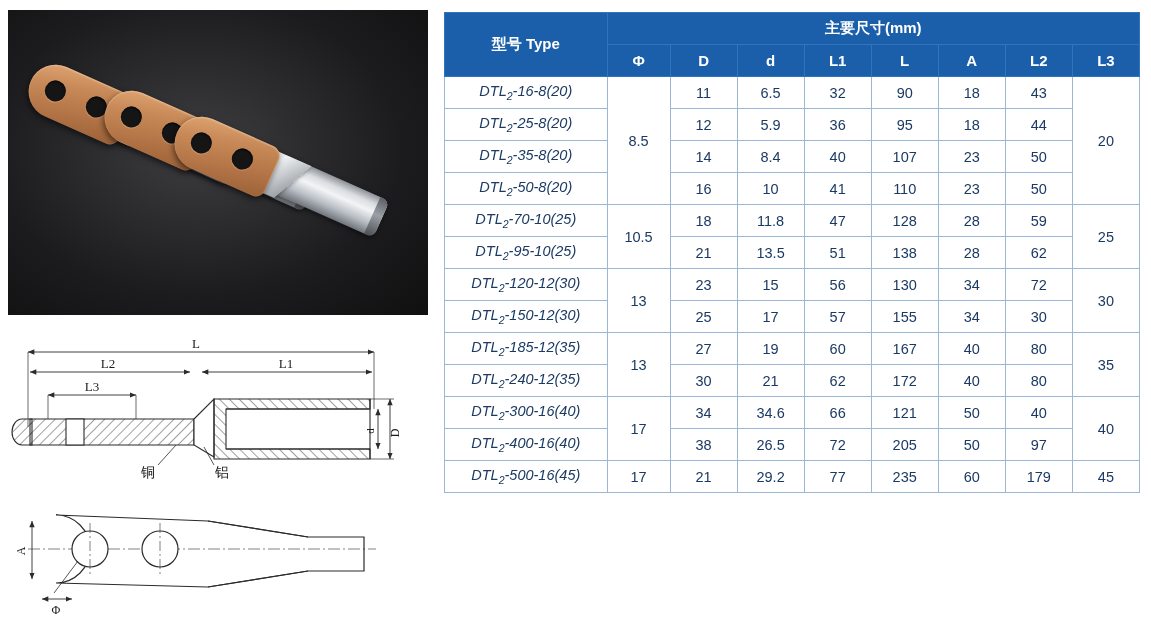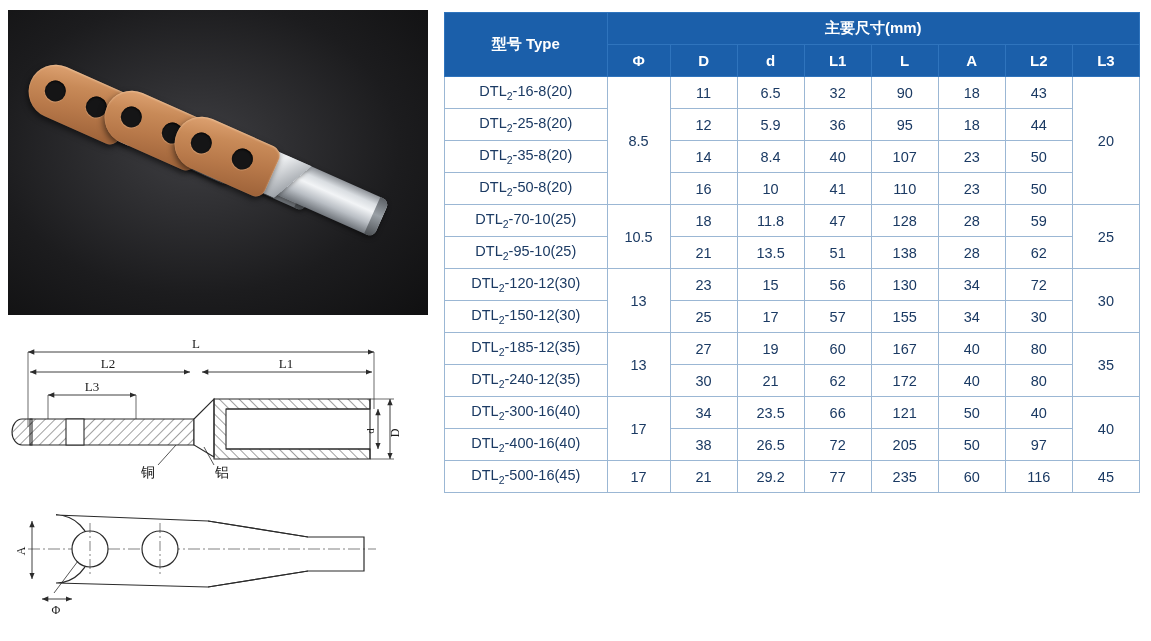--- a/index.html
+++ b/index.html
@@ -131,20 +131,21 @@
   }
   th.dim-head {
     font-size: 15px;
   }
   td.type-cell {
     text-align: left;
     padding-left: 10px;
     font-size: 14.5px;
     color: #1b3a63;
     white-space: nowrap;
+    font-style: italic;
   }
   td.num {
     font-size: 14.5px;
     color: #1b3a63;
   }
   .sub {
     font-size: 10.5px;
     vertical-align: sub;
   }
   col.c-phi { width: 62px; }
@@ -401,21 +402,21 @@
           <td class="num">21</td>
           <td class="num">62</td>
           <td class="num">172</td>
           <td class="num">40</td>
           <td class="num">80</td>
         </tr>
         <tr>
           <td class="type-cell">DTL<span class="sub">2</span>-300-16(40)</td>
           <td class="num" rowspan="2">17</td>
           <td class="num">34</td>
-          <td class="num">23.5</td>
+          <td class="num">34.6</td>
           <td class="num">66</td>
           <td class="num">121</td>
           <td class="num">50</td>
           <td class="num">40</td>
           <td class="num" rowspan="2">40</td>
         </tr>
         <tr>
           <td class="type-cell">DTL<span class="sub">2</span>-400-16(40)</td>
           <td class="num">38</td>
           <td class="num">26.5</td>
@@ -425,18 +426,18 @@
           <td class="num">97</td>
         </tr>
         <tr>
           <td class="type-cell">DTL<span class="sub">2</span>-500-16(45)</td>
           <td class="num" rowspan="1">17</td>
           <td class="num">21</td>
           <td class="num">29.2</td>
           <td class="num">77</td>
           <td class="num">235</td>
           <td class="num">60</td>
-          <td class="num">116</td>
+          <td class="num">179</td>
           <td class="num" rowspan="1">45</td>
         </tr>
       </tbody>
   </table>
 </div>
 
 </body></html>

